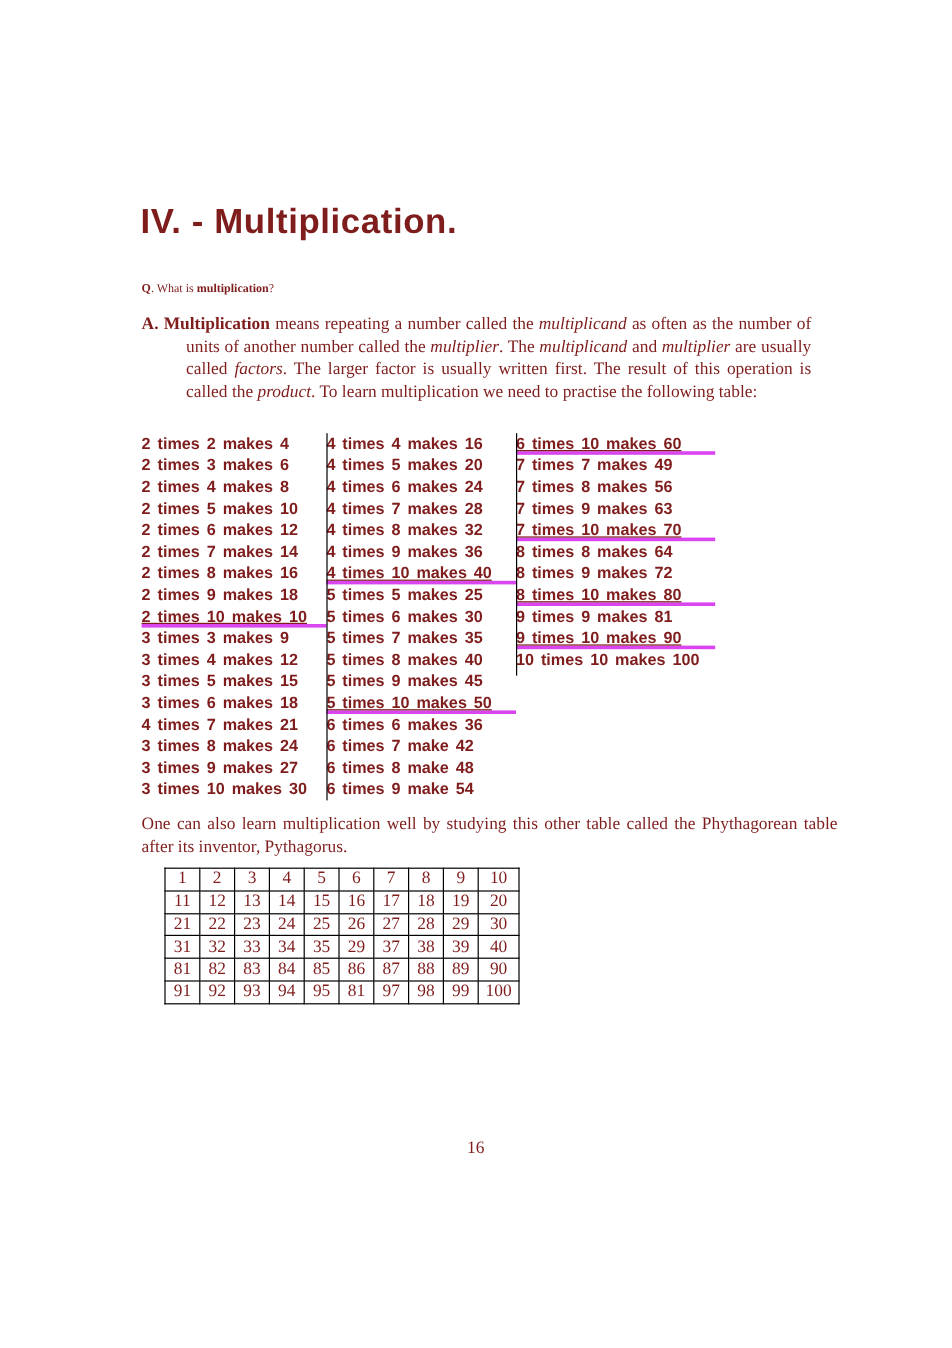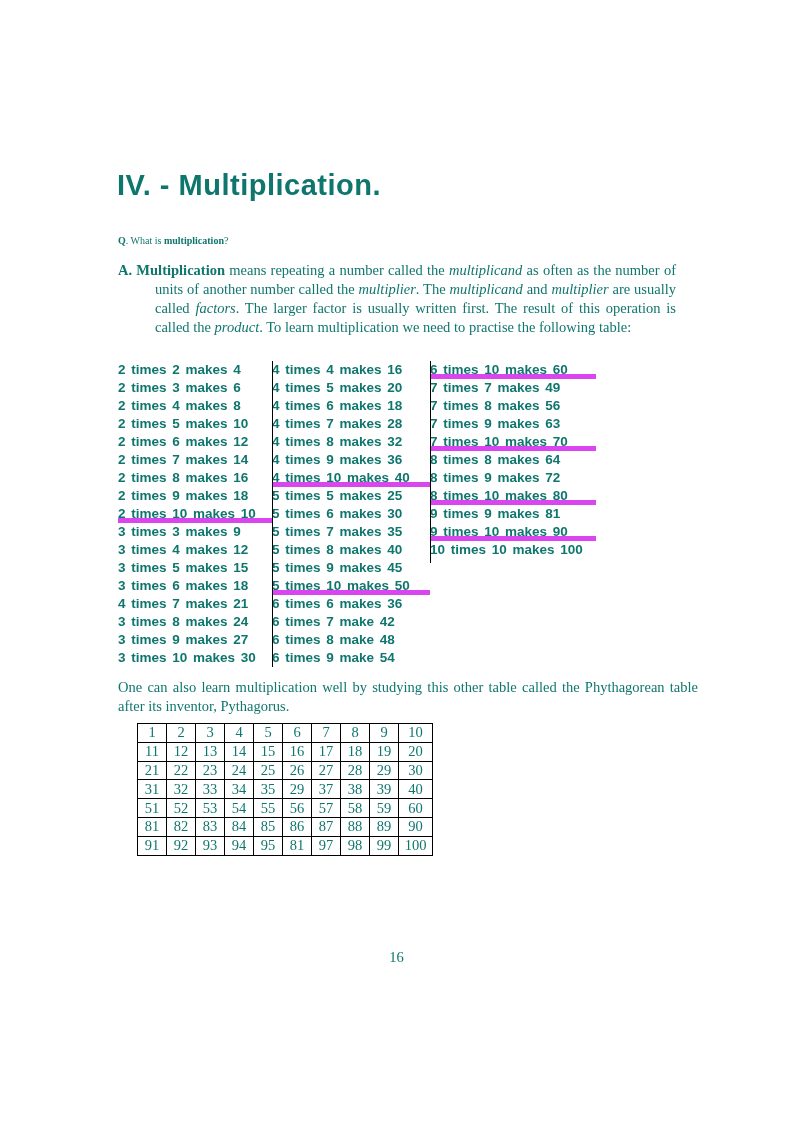--- a/index.html
+++ b/index.html
@@ -1,21 +1,21 @@
 <!DOCTYPE html>
 <html><head>
 <meta charset="utf-8">
 <style>
   html, body { margin: 0; padding: 0; background: #ffffff; }
   .page {
     position: relative;
     width: 793px;
     height: 1123px;
     background: #ffffff;
-    color: #0f766e;
+    color: #7f1d1d;
     font-family: "Liberation Serif", serif;
     overflow: hidden;
   }
   .title {
     position: absolute;
     left: 117px;
     top: 169px;
     margin: 0;
     font-family: "Liberation Sans", sans-serif;
     font-weight: bold;
@@ -61,22 +61,23 @@
   .facts-col-2 { left: 312px; width: 166px; }
   .fact-row {
     box-sizing: border-box;
     height: 18px;
     line-height: 18px;
     text-align: left;
     white-space: nowrap;
     word-spacing: 2px;
   }
   .fact-row.rule {
-    border-bottom: 5px solid #d946ef;
+    border-bottom: 3px solid #d946ef;
     line-height: 17px;
+    text-decoration: underline;
   }
   .vline {
     position: absolute;
     top: 0;
     width: 1px;
     background: #000000;
   }
   .vline-1 { left: 154px; height: 306px; }
   .vline-2 { left: 312px; height: 202px; }
   .outro {
@@ -140,21 +141,21 @@
         <div class="fact-row">3 times 5 makes 15</div>
         <div class="fact-row">3 times 6 makes 18</div>
         <div class="fact-row">4 times 7 makes 21</div>
         <div class="fact-row">3 times 8 makes 24</div>
         <div class="fact-row">3 times 9 makes 27</div>
         <div class="fact-row">3 times 10 makes 30</div>
       </div>
     <div class="facts-col facts-col-1">
         <div class="fact-row">4 times 4 makes 16</div>
         <div class="fact-row">4 times 5 makes 20</div>
-        <div class="fact-row">4 times 6 makes 18</div>
+        <div class="fact-row">4 times 6 makes 24</div>
         <div class="fact-row">4 times 7 makes 28</div>
         <div class="fact-row">4 times 8 makes 32</div>
         <div class="fact-row">4 times 9 makes 36</div>
         <div class="fact-row rule">4 times 10 makes 40</div>
         <div class="fact-row">5 times 5 makes 25</div>
         <div class="fact-row">5 times 6 makes 30</div>
         <div class="fact-row">5 times 7 makes 35</div>
         <div class="fact-row">5 times 8 makes 40</div>
         <div class="fact-row">5 times 9 makes 45</div>
         <div class="fact-row rule">5 times 10 makes 50</div>
@@ -226,32 +227,20 @@
           <td>33</td>
           <td>34</td>
           <td>35</td>
           <td>29</td>
           <td>37</td>
           <td>38</td>
           <td>39</td>
           <td>40</td>
         </tr>
         <tr>
-          <td>51</td>
-          <td>52</td>
-          <td>53</td>
-          <td>54</td>
-          <td>55</td>
-          <td>56</td>
-          <td>57</td>
-          <td>58</td>
-          <td>59</td>
-          <td>60</td>
-        </tr>
-        <tr>
           <td>81</td>
           <td>82</td>
           <td>83</td>
           <td>84</td>
           <td>85</td>
           <td>86</td>
           <td>87</td>
           <td>88</td>
           <td>89</td>
           <td>90</td>

